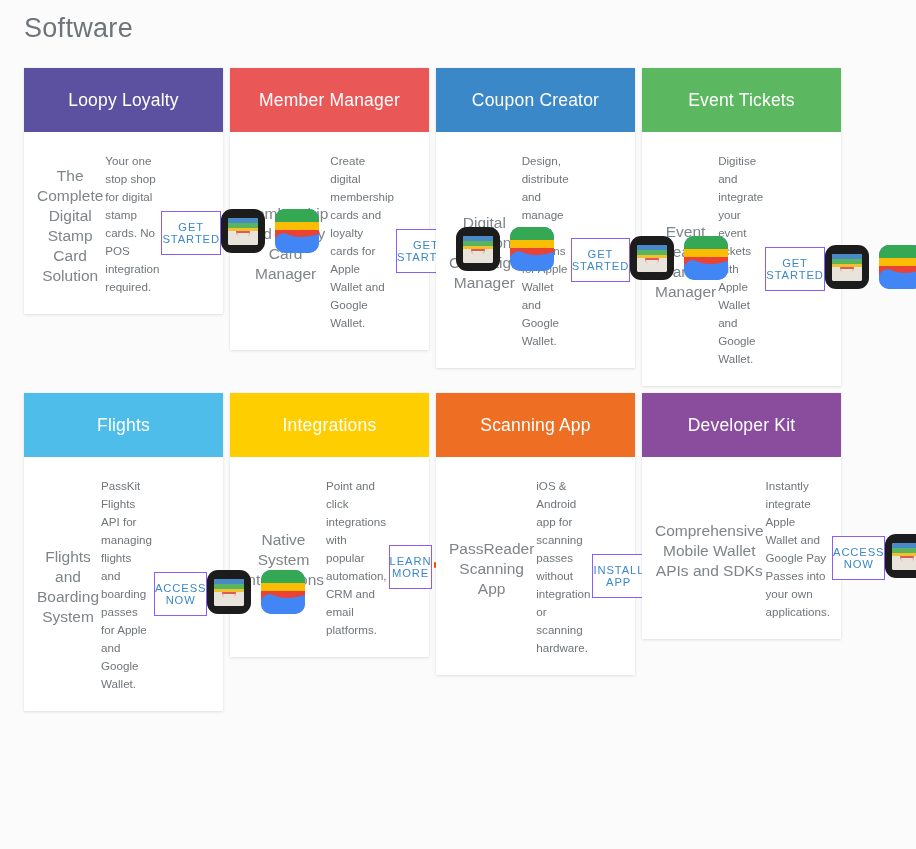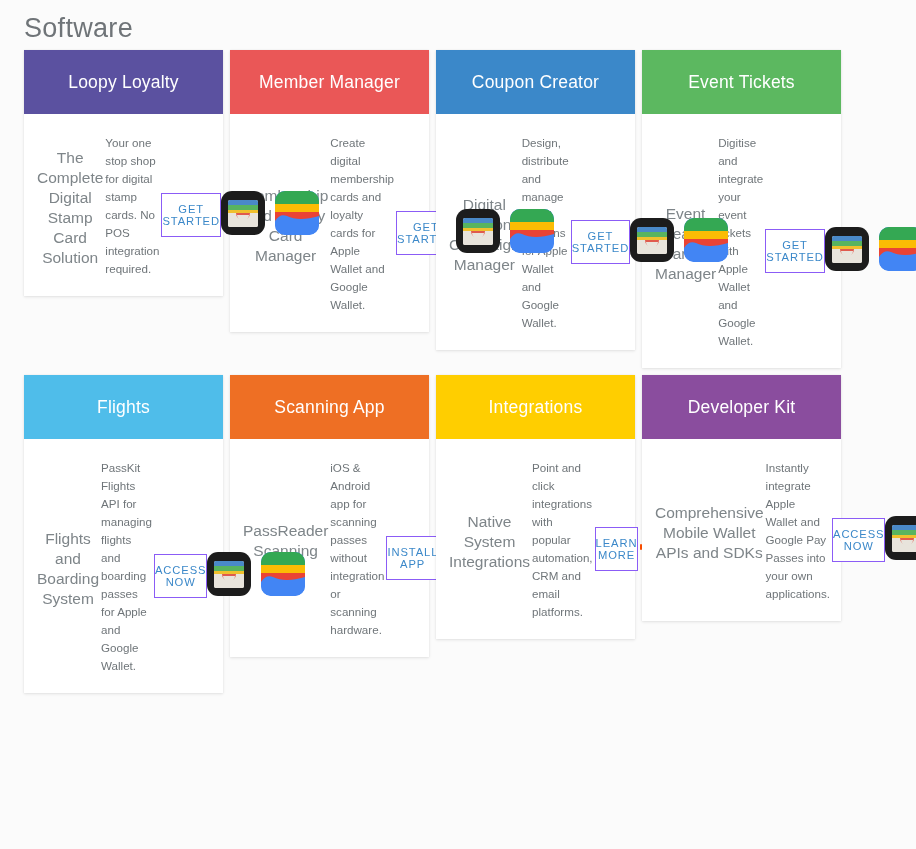--- a/index.html
+++ b/index.html
@@ -19,21 +19,21 @@
     letter-spacing: 0.3px;
     margin: 8px 0 0 24px;
     line-height: 40px;
   }
   .grid {
     display: grid;
     grid-template-columns: repeat(4, 199px);
     column-gap: 20px;
     row-gap: 44px;
     margin-left: 24px;
-    margin-top: 2px;
+    margin-top: 20px;
     gap: 7px;
   }
   .card {
     background: #ffffff;
     box-shadow: 0 1px 3px rgba(0,0,0,0.10), 0 0 1px rgba(0,0,0,0.08);
     display: flex;
     flex-direction: column;
     align-self: start;
   }
   .card-header {
@@ -293,20 +293,68 @@
       <div class="aw-notch"></div>
       <div class="aw-notch2"></div>
     </div>
   </div>
           <div class="google-wallet">
     <svg width="44" height="44" viewBox="0 0 44 44">
       <rect x="0" y="0" width="44" height="44" rx="10" fill="#4285f4"></rect>
       <path d="M0 5 Q0 0 6 0 L38 0 Q44 0 44 5 L44 14 L0 14 Z" fill="#34a853"></path>
       <path d="M0 13 L44 13 L44 22 L0 22 Z" fill="#fbbc04"></path>
       <path d="M0 21 L44 21 L44 25 Q24 31 12 25 Q5 22 0 30 Z" fill="#ea4335"></path>
+    </svg>
+  </div>
+        </div>
+    </div>
+    </div>
+    <div class="card">
+    <div class="card-header" style="background:#ffce00">
+      <span>Integrations</span>
+    </div>
+    <div class="card-body">
+      <p class="card-title">Native System Integrations</p>
+      <p class="card-desc">Point and click integrations with popular automation, CRM and email platforms.</p>
+      <button class="card-btn">LEARN MORE</button>
+      <div class="icon-row spaced">
+          <div class="zapier">
+    <svg width="40" height="40" viewBox="0 0 40 40">
+      <g stroke="#ff4f00" stroke-width="5.5" stroke-linecap="butt">
+        <line x1="20" y1="2" x2="20" y2="38"></line>
+        <line x1="2" y1="20" x2="38" y2="20"></line>
+        <line x1="7.3" y1="7.3" x2="32.7" y2="32.7"></line>
+        <line x1="32.7" y1="7.3" x2="7.3" y2="32.7"></line>
+      </g>
+    </svg>
+  </div>
+          <div class="make">
+    <svg width="40" height="40" viewBox="0 0 40 40">
+      <circle cx="20" cy="20" r="20" fill="#6d00cc"></circle>
+      <g fill="#ffffff">
+        <path d="M12.5 26.5 L15.5 13.5 L19 13.5 L16 26.5 Z"></path>
+        <path d="M18.5 26.5 L21.5 13.5 L25 13.5 L22 26.5 Z"></path>
+        <path d="M25 13.5 L28.5 13.5 L28.5 26.5 L25 26.5 Z"></path>
+      </g>
+    </svg>
+  </div>
+          <div class="mailchimp">
+    <svg width="42" height="42" viewBox="0 0 42 42">
+      <ellipse cx="21" cy="25" rx="14" ry="13" fill="#241c15"></ellipse>
+      <ellipse cx="21" cy="26" rx="11" ry="10" fill="#c9a26c"></ellipse>
+      <ellipse cx="16" cy="23" rx="3" ry="3.4" fill="#ffffff"></ellipse>
+      <ellipse cx="26" cy="23" rx="3" ry="3.4" fill="#ffffff"></ellipse>
+      <circle cx="16.3" cy="23.4" r="1.7" fill="#241c15"></circle>
+      <circle cx="25.7" cy="23.4" r="1.7" fill="#241c15"></circle>
+      <ellipse cx="21" cy="30" rx="4" ry="2.6" fill="#a57c47"></ellipse>
+      <path d="M7 22 Q10 30 13 30 Q9 27 9.5 21 Z" fill="#c9a26c"></path>
+      <path d="M35 22 Q32 30 29 30 Q33 27 32.5 21 Z" fill="#c9a26c"></path>
+      <path d="M8 14 Q21 5 34 13 Q33 18 21 16 Q11 15 8 14 Z" fill="#2e7fc1"></path>
+      <path d="M7 14 Q21 8 35 13 L35 16 Q21 12 7 17 Z" fill="#1f6aa8"></path>
+      <path d="M22 8 Q30 6 33 12 Q27 9 22 10 Z" fill="#3a93d4"></path>
     </svg>
   </div>
         </div>
     </div>
     </div>
     <div class="card">
     <div class="card-header" style="background:#ee6f24">
       <span>Scanning App</span>
     </div>
     <div class="card-body">
@@ -331,68 +379,20 @@
       <circle cx="15" cy="28" r="3.2" fill="#8e44e0"></circle>
       <circle cx="29" cy="28" r="3.2" fill="#e8308a"></circle>
       <circle cx="22" cy="33" r="3.2" fill="#5b2ed8"></circle>
       <line x1="6" y1="23" x2="38" y2="23" stroke="#9a9a9a" stroke-width="1.6"></line>
     </svg>
   </div>
         </div>
     </div>
     </div>
     <div class="card">
-    <div class="card-header" style="background:#ffce00">
-      <span>Integrations</span>
-    </div>
-    <div class="card-body">
-      <p class="card-title">Native System Integrations</p>
-      <p class="card-desc">Point and click integrations with popular automation, CRM and email platforms.</p>
-      <button class="card-btn">LEARN MORE</button>
-      <div class="icon-row spaced">
-          <div class="zapier">
-    <svg width="40" height="40" viewBox="0 0 40 40">
-      <g stroke="#ff4f00" stroke-width="5.5" stroke-linecap="butt">
-        <line x1="20" y1="2" x2="20" y2="38"></line>
-        <line x1="2" y1="20" x2="38" y2="20"></line>
-        <line x1="7.3" y1="7.3" x2="32.7" y2="32.7"></line>
-        <line x1="32.7" y1="7.3" x2="7.3" y2="32.7"></line>
-      </g>
-    </svg>
-  </div>
-          <div class="make">
-    <svg width="40" height="40" viewBox="0 0 40 40">
-      <circle cx="20" cy="20" r="20" fill="#6d00cc"></circle>
-      <g fill="#ffffff">
-        <path d="M12.5 26.5 L15.5 13.5 L19 13.5 L16 26.5 Z"></path>
-        <path d="M18.5 26.5 L21.5 13.5 L25 13.5 L22 26.5 Z"></path>
-        <path d="M25 13.5 L28.5 13.5 L28.5 26.5 L25 26.5 Z"></path>
-      </g>
-    </svg>
-  </div>
-          <div class="mailchimp">
-    <svg width="42" height="42" viewBox="0 0 42 42">
-      <ellipse cx="21" cy="25" rx="14" ry="13" fill="#241c15"></ellipse>
-      <ellipse cx="21" cy="26" rx="11" ry="10" fill="#c9a26c"></ellipse>
-      <ellipse cx="16" cy="23" rx="3" ry="3.4" fill="#ffffff"></ellipse>
-      <ellipse cx="26" cy="23" rx="3" ry="3.4" fill="#ffffff"></ellipse>
-      <circle cx="16.3" cy="23.4" r="1.7" fill="#241c15"></circle>
-      <circle cx="25.7" cy="23.4" r="1.7" fill="#241c15"></circle>
-      <ellipse cx="21" cy="30" rx="4" ry="2.6" fill="#a57c47"></ellipse>
-      <path d="M7 22 Q10 30 13 30 Q9 27 9.5 21 Z" fill="#c9a26c"></path>
-      <path d="M35 22 Q32 30 29 30 Q33 27 32.5 21 Z" fill="#c9a26c"></path>
-      <path d="M8 14 Q21 5 34 13 Q33 18 21 16 Q11 15 8 14 Z" fill="#2e7fc1"></path>
-      <path d="M7 14 Q21 8 35 13 L35 16 Q21 12 7 17 Z" fill="#1f6aa8"></path>
-      <path d="M22 8 Q30 6 33 12 Q27 9 22 10 Z" fill="#3a93d4"></path>
-    </svg>
-  </div>
-        </div>
-    </div>
-    </div>
-    <div class="card">
     <div class="card-header" style="background:#8a4d9e">
       <span>Developer Kit</span>
     </div>
     <div class="card-body">
       <p class="card-title">Comprehensive Mobile Wallet APIs and SDKs</p>
       <p class="card-desc">Instantly integrate Apple Wallet and Google Pay Passes into your own applications.</p>
       <button class="card-btn">ACCESS NOW</button>
       <div class="icon-row">
           <div class="apple-wallet">
     <div class="aw-inner">

